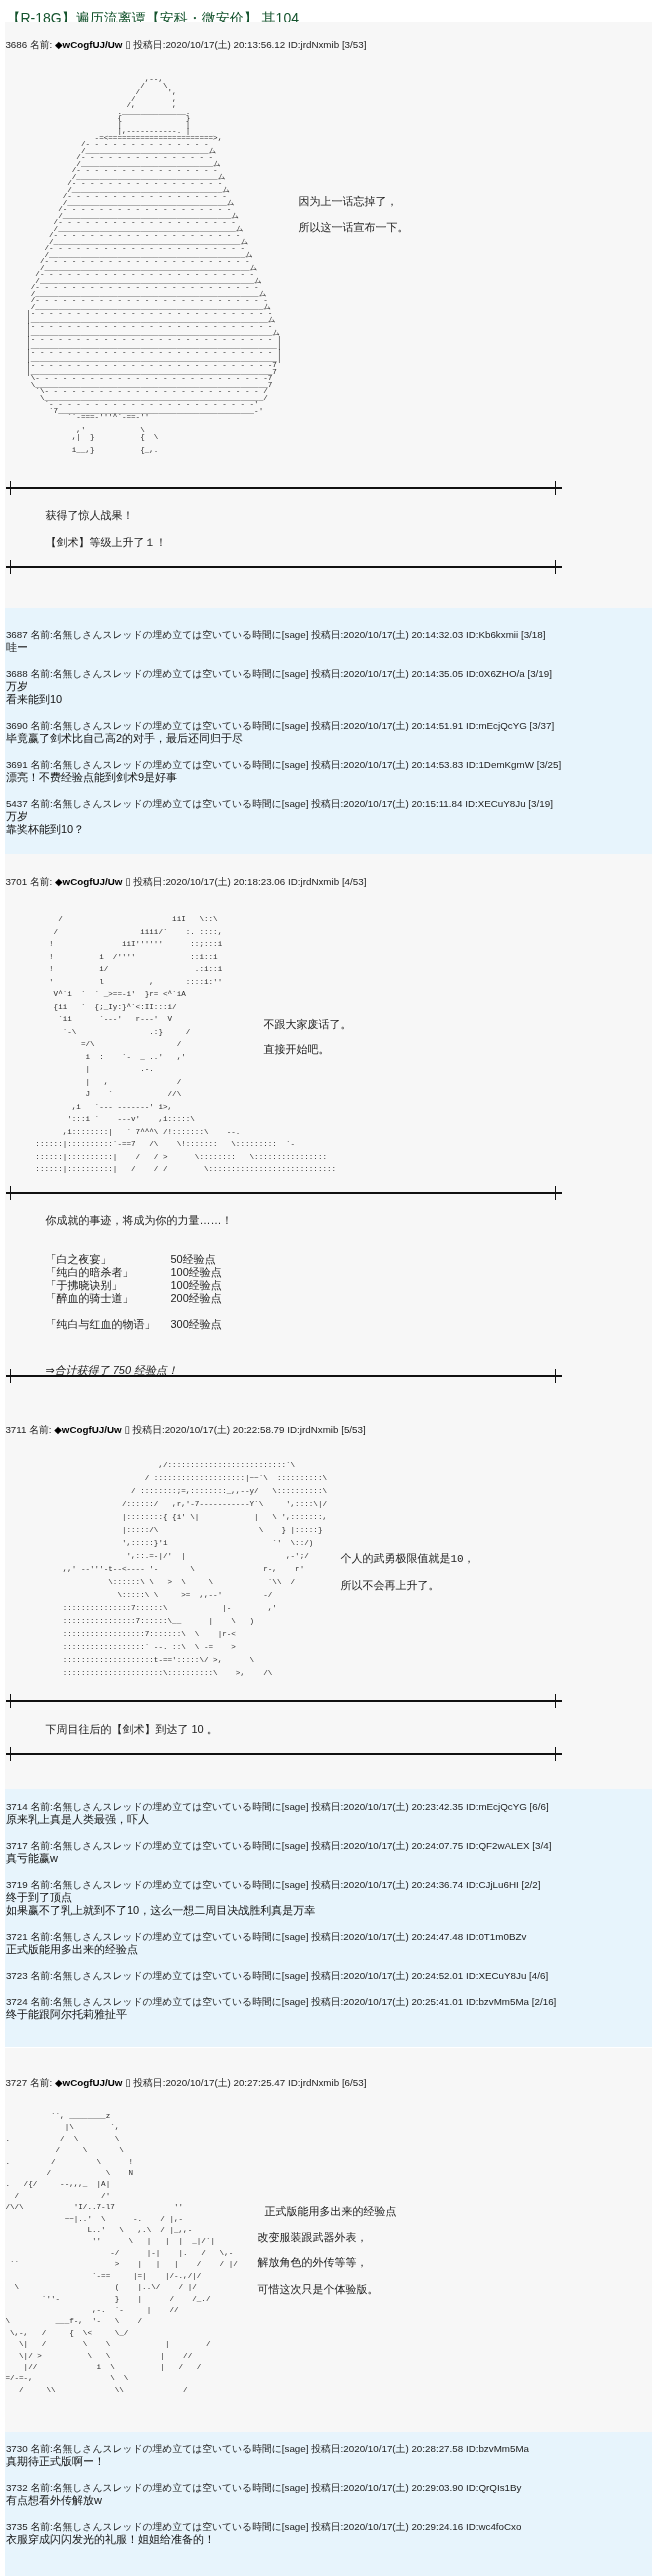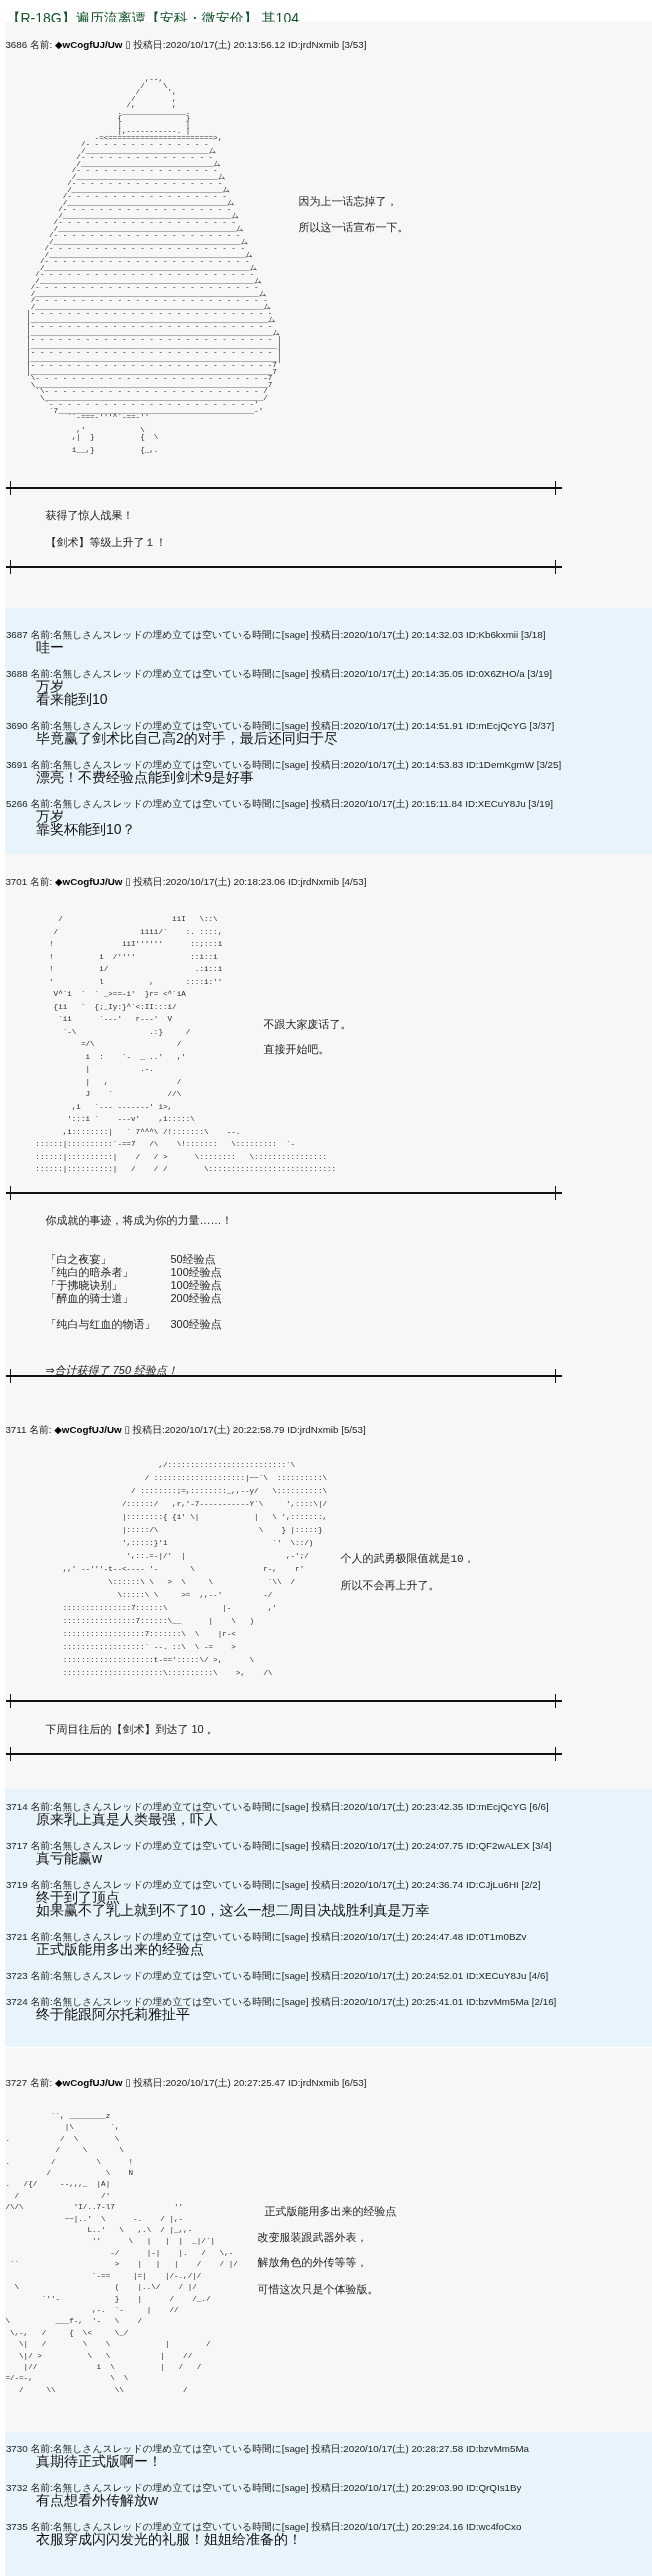--- a/index.html
+++ b/index.html
@@ -32,21 +32,21 @@
   .val { left: 165px; }
   .divider { position: absolute; left: 0.5px; width: 556px; height: 2.2px; background: #111; }
   .divider::before, .divider::after {
     content: ""; position: absolute; top: -6px; width: 1.1px; height: 14px; background: #111;
   }
   .divider::before { left: 4.4px; }
   .divider::after { left: 549px; }
   .cblock { position: absolute; left: 5.4px; width: 647px; background: #e7f4fc; box-sizing: border-box; padding-left: 0.5px; }
   .comment { margin-bottom: 13px; }
   .chdr { font-size: 9.8px; line-height: 13px; white-space: nowrap; color: #222; }
-  .cbody { font-size: 14px; line-height: 13px; white-space: pre-line; color: #111; margin-left: 30px; }
+  .cbody { font-size: 11px; line-height: 13px; white-space: pre-line; color: #111; }
 </style>
 </head>
 <body>
 
 <a class="title">【R-18G】遍历流离谭【安科・微安价】 其104</a>
 
 <div class="apost" style="top:22px;height:586px;">
   <div class="hdr" style="top:16.3px;">
     <span>3686</span>
     <span>名前:</span>
@@ -159,21 +159,21 @@
       <span>3691</span>
       <span>名前:</span><span>名無しさんスレッドの埋め立ては空いている時間に</span><span>[sage]</span>
       <span>投稿日:</span><span>2020/10/17(土) 20:14:53.83</span>
       <span>ID:1DemKgmW</span>
       <span>[3/25]</span>
     </div>
     <div class="cbody">漂亮！不费经验点能到剑术9是好事</div>
   </div>
   <div class="comment">
     <div class="chdr">
-      <span>5266</span>
+      <span>5437</span>
       <span>名前:</span><span>名無しさんスレッドの埋め立ては空いている時間に</span><span>[sage]</span>
       <span>投稿日:</span><span>2020/10/17(土) 20:15:11.84</span>
       <span>ID:XECuY8Ju</span>
       <span>[3/19]</span>
     </div>
     <div class="cbody">万岁
 靠奖杯能到10？</div>
   </div>
 </div>
 

